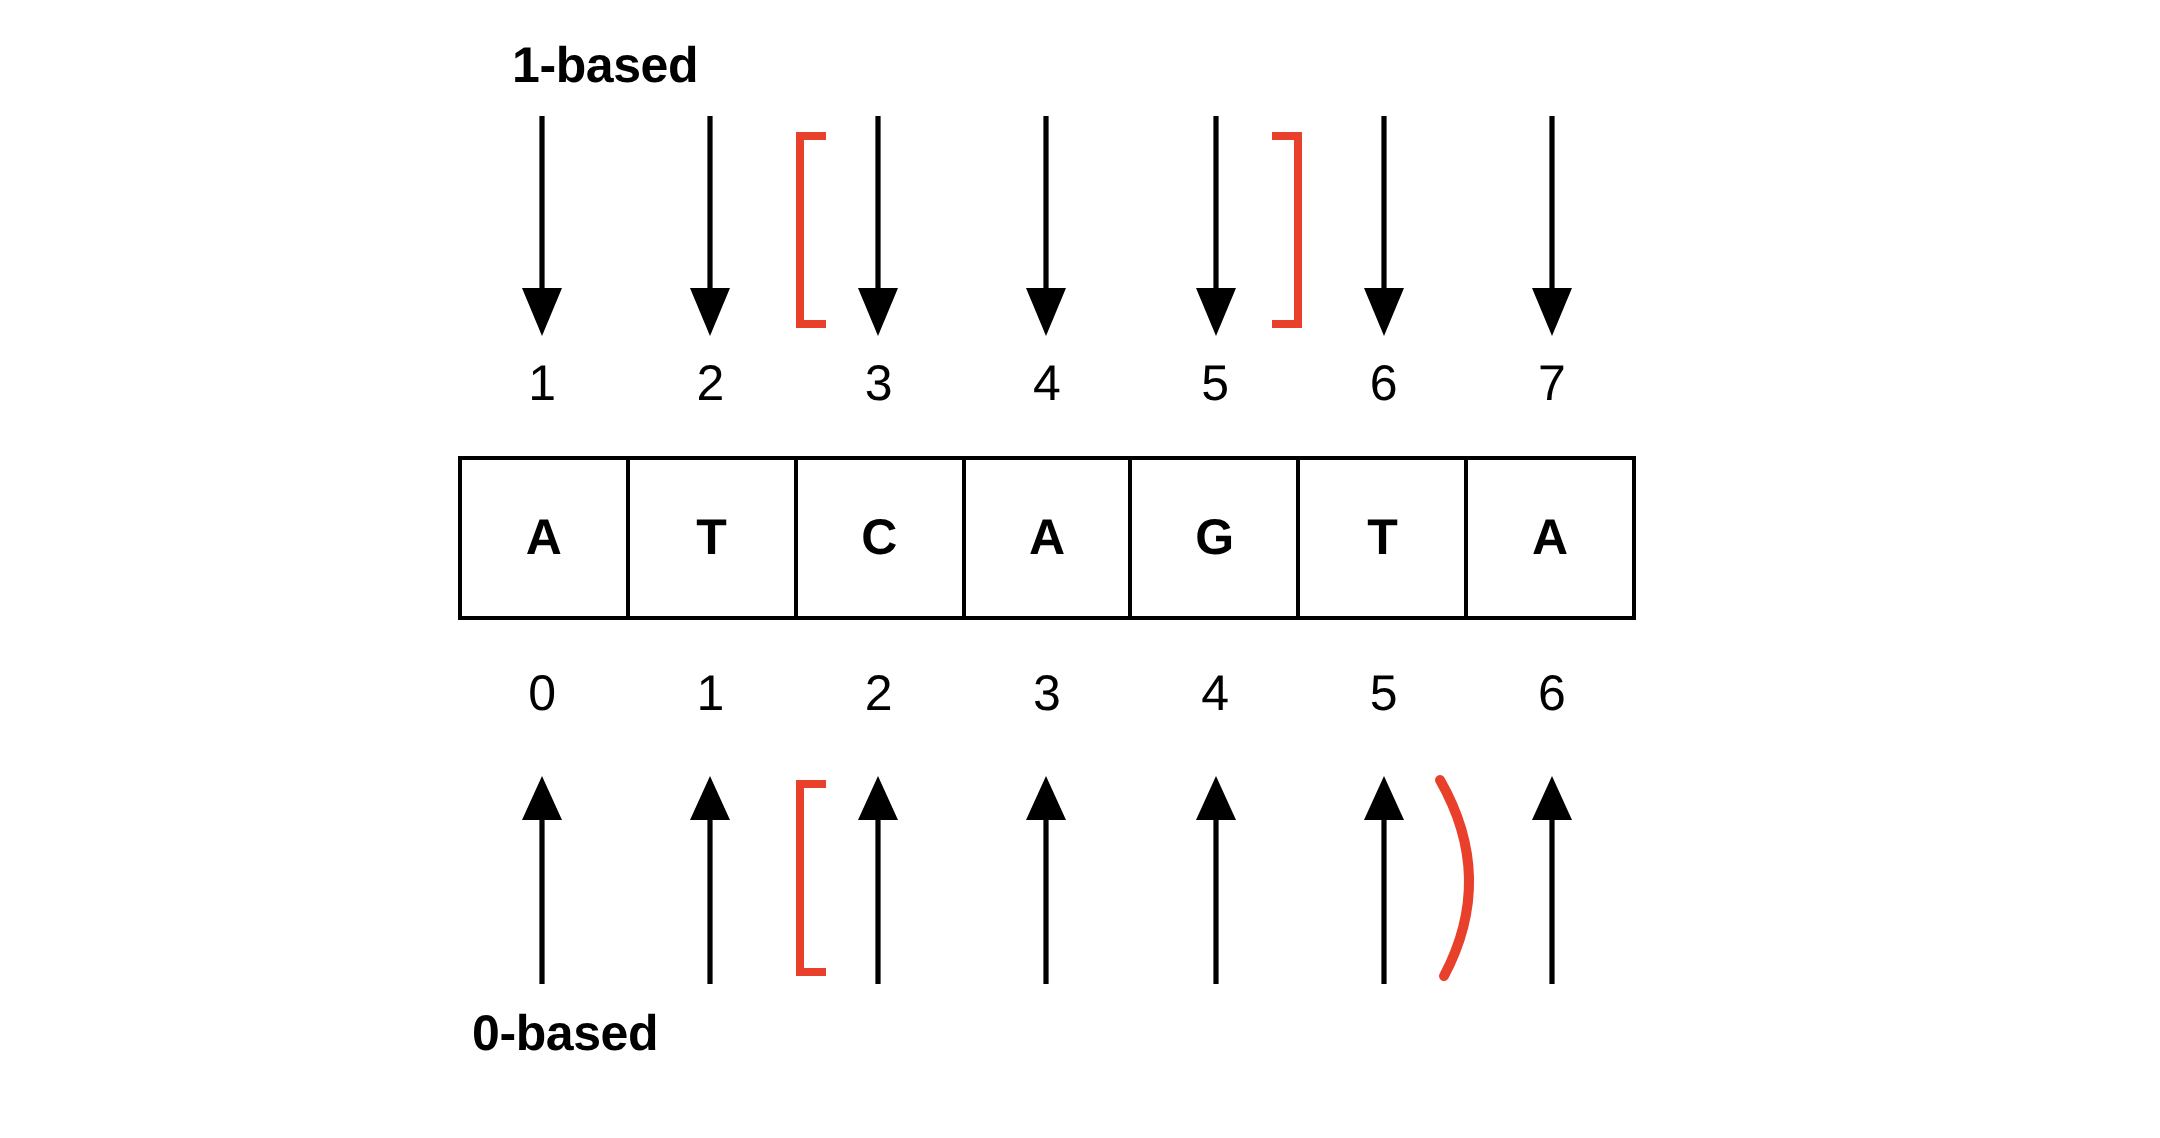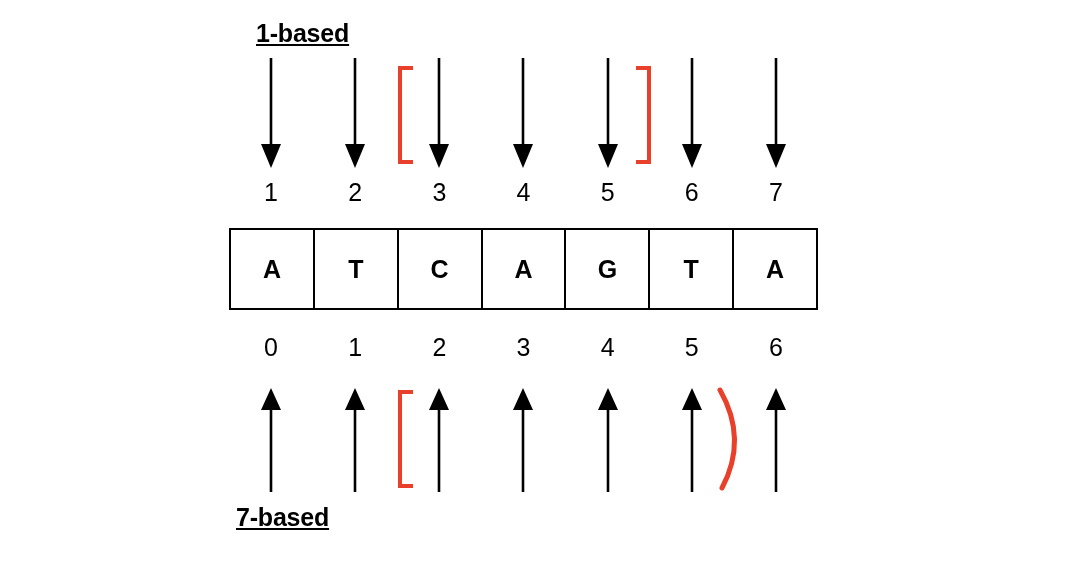--- a/index.html
+++ b/index.html
@@ -19,21 +19,20 @@
   }
 
   
   .scheme-label {
     position: absolute;
     font-weight: bold;
     font-size: 25px;
     color: #000000;
     letter-spacing: -0.2px;
     white-space: nowrap;
-    text-decoration: underline;
   }
   #label-1based { left: 256px; top: 19px; }
   #label-0based { left: 236px; top: 503px; }
 
   
   .index-row {
     position: absolute;
     left: 229px;
     width: 589px;
     display: flex;
@@ -240,15 +239,15 @@
         <polygon points="3,24 23,24 13,2" fill="#000000"></polygon>
       </svg>
     </div>
   </div>
 
   <div id="bracket-bot-open" class="bracket bracket-open"></div>
   <svg id="paren-bot-close" viewBox="0 0 40 106">
     <path d="M 8 4 Q 36 53 10 102" fill="none" stroke="#E8402A" stroke-width="5" stroke-linecap="round"></path>
   </svg>
 
-  <div id="label-0based" class="scheme-label">7-based</div>
+  <div id="label-0based" class="scheme-label">0-based</div>
 
 </div>
 
 </body></html>

